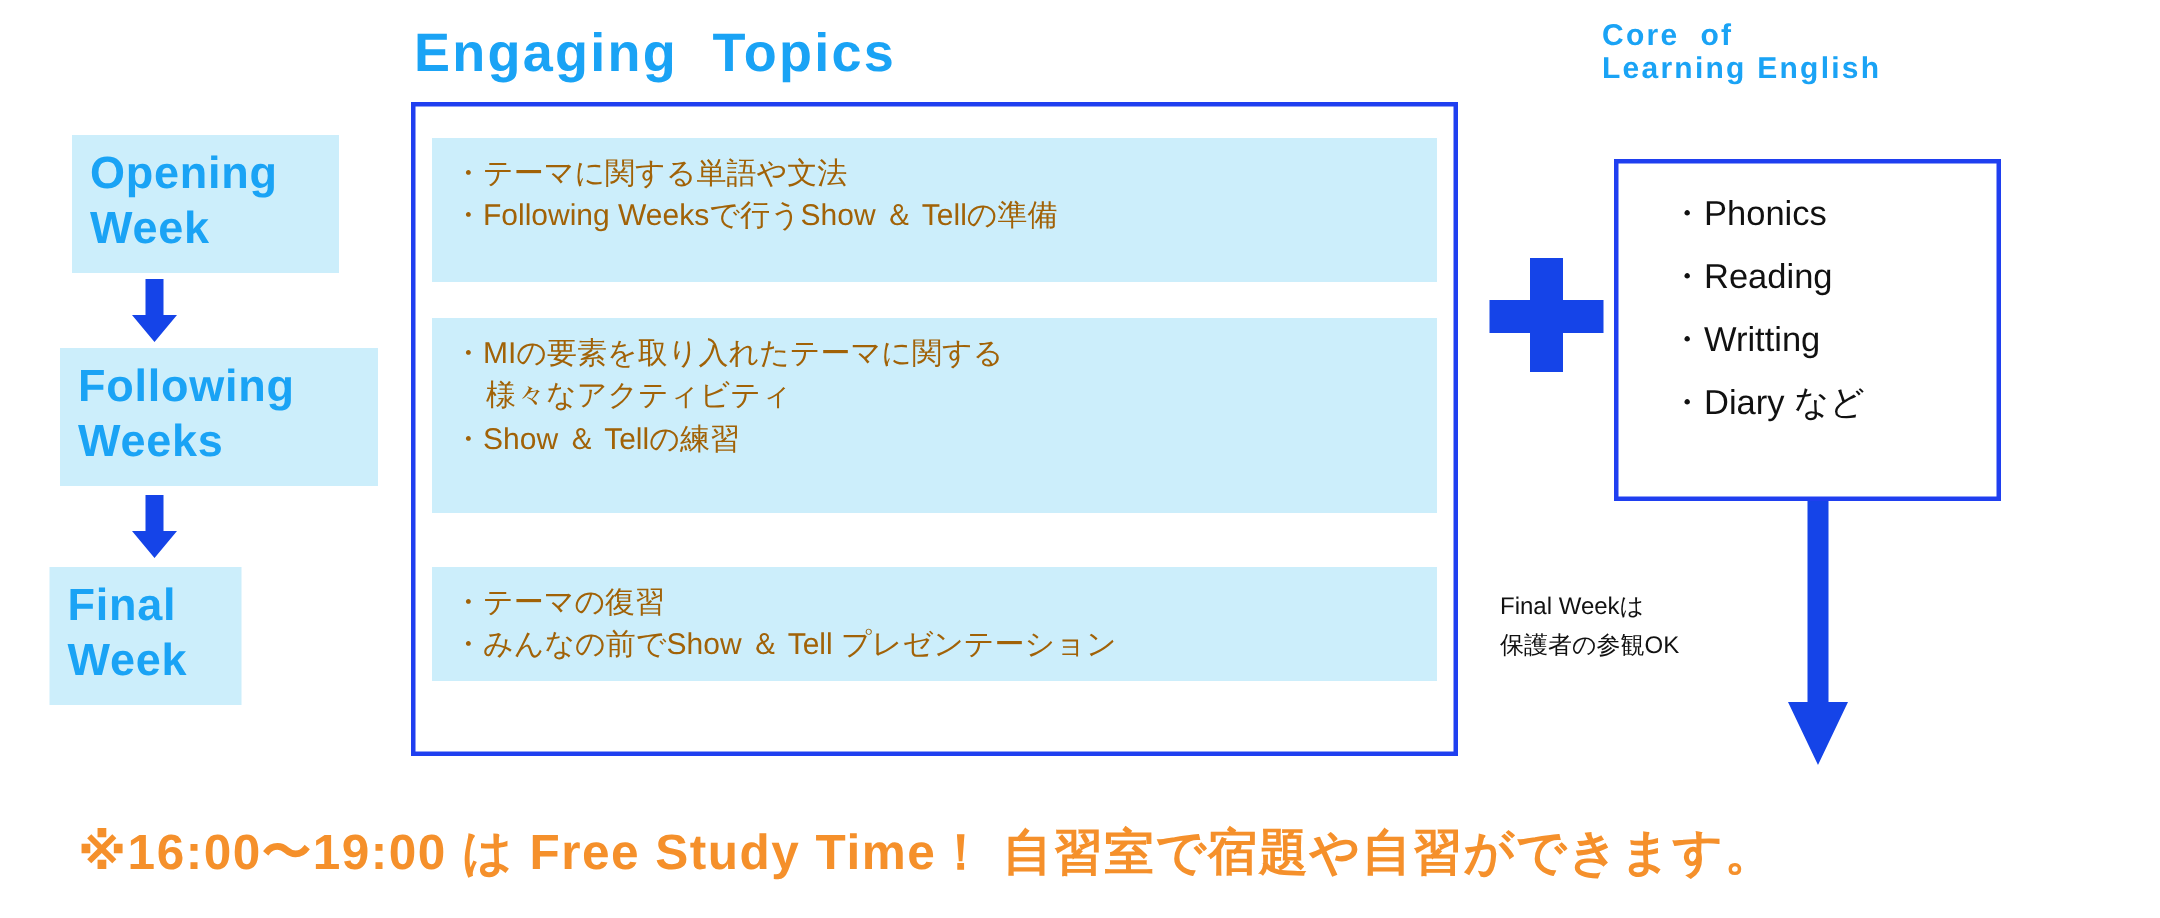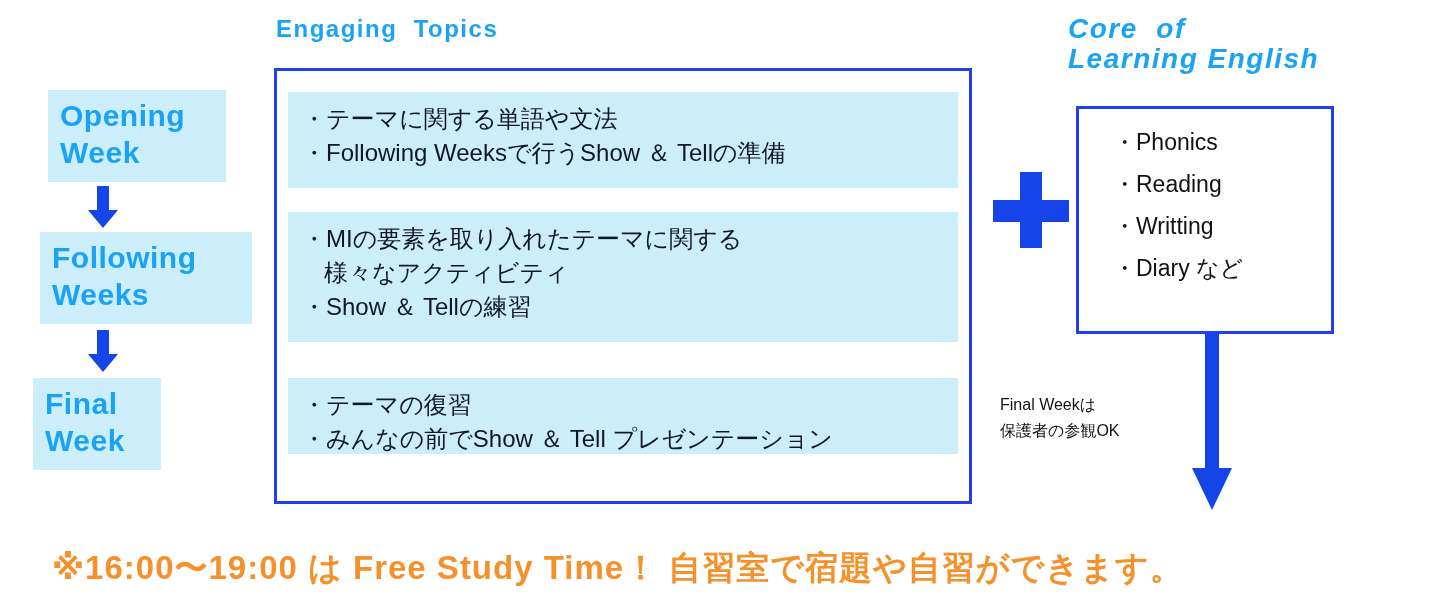--- a/index.html
+++ b/index.html
@@ -35,59 +35,58 @@
   }
   .down-arrow{
     position:absolute;
     width:34px;
   }
   .down-arrow svg{display:block;}
 
   
   #topics-title{
     left:276px;top:16px;
-    font-size:24px;
+    font-size:36px;
   }
   #topics-box{
     left:274px;top:68px;
     width:698px;height:436px;
     border:3px solid #1f3ff0;
     box-sizing:border-box;
     background:#ffffff;
   }
   .topic-block{
     position:absolute;
     left:288px;
     width:670px;
     background:#cceefb;
     box-sizing:border-box;
     padding:10px 14px 12px 14px;
   }
   .topic-line{
-    color:#0f172a;
-    font-size:24px;
+    color:#a16207;
+    font-size:20px;
     line-height:1.42;
     white-space:pre;
   }
   .topic-line.indent{padding-left:22px;}
 
   
   #plus-sign{
     left:993px;top:172px;
     width:76px;height:76px;
   }
   #plus-sign .bar{position:absolute;background:#1544e8;}
   #plus-sign .bar.h{left:0;top:28px;width:76px;height:22px;}
   #plus-sign .bar.v{top:0;left:27px;width:22px;height:76px;}
 
   
   #core-title{
     left:1068px;top:14px;
-    font-size:28px;
-    font-style:italic;
+    font-size:20px;
   }
   #core-box{
     left:1076px;top:106px;
     width:258px;height:228px;
     border:3px solid #1f3ff0;
     box-sizing:border-box;
     background:#ffffff;
     padding:12px 0 0 34px;
   }
   .core-line{

